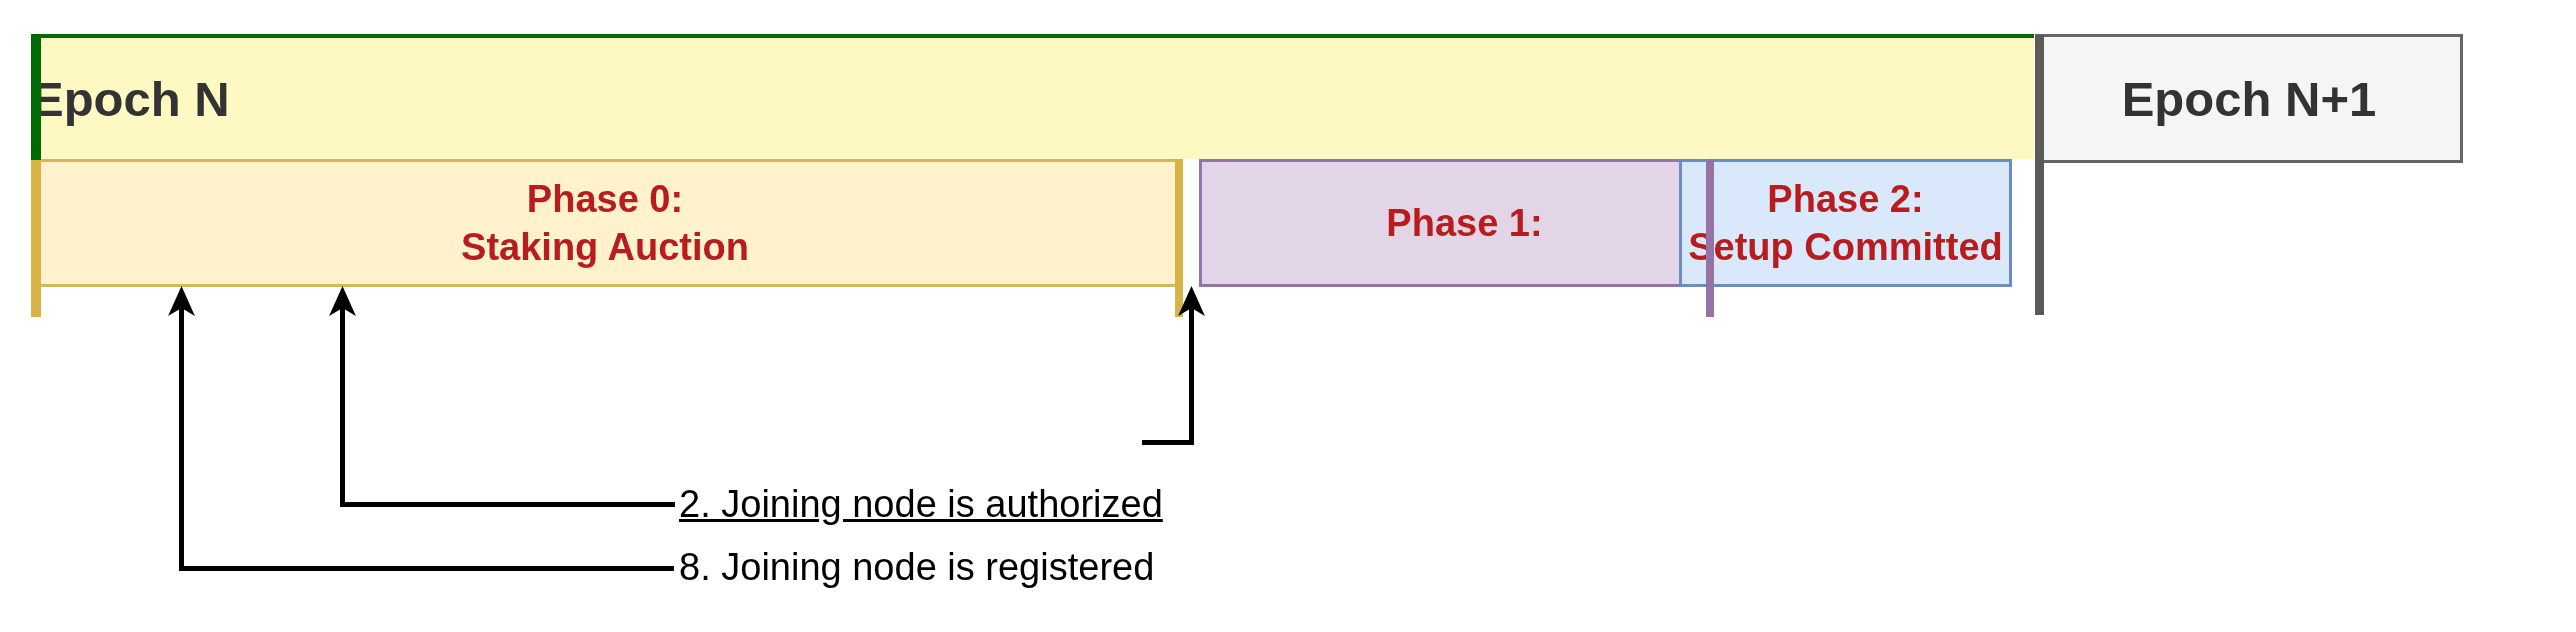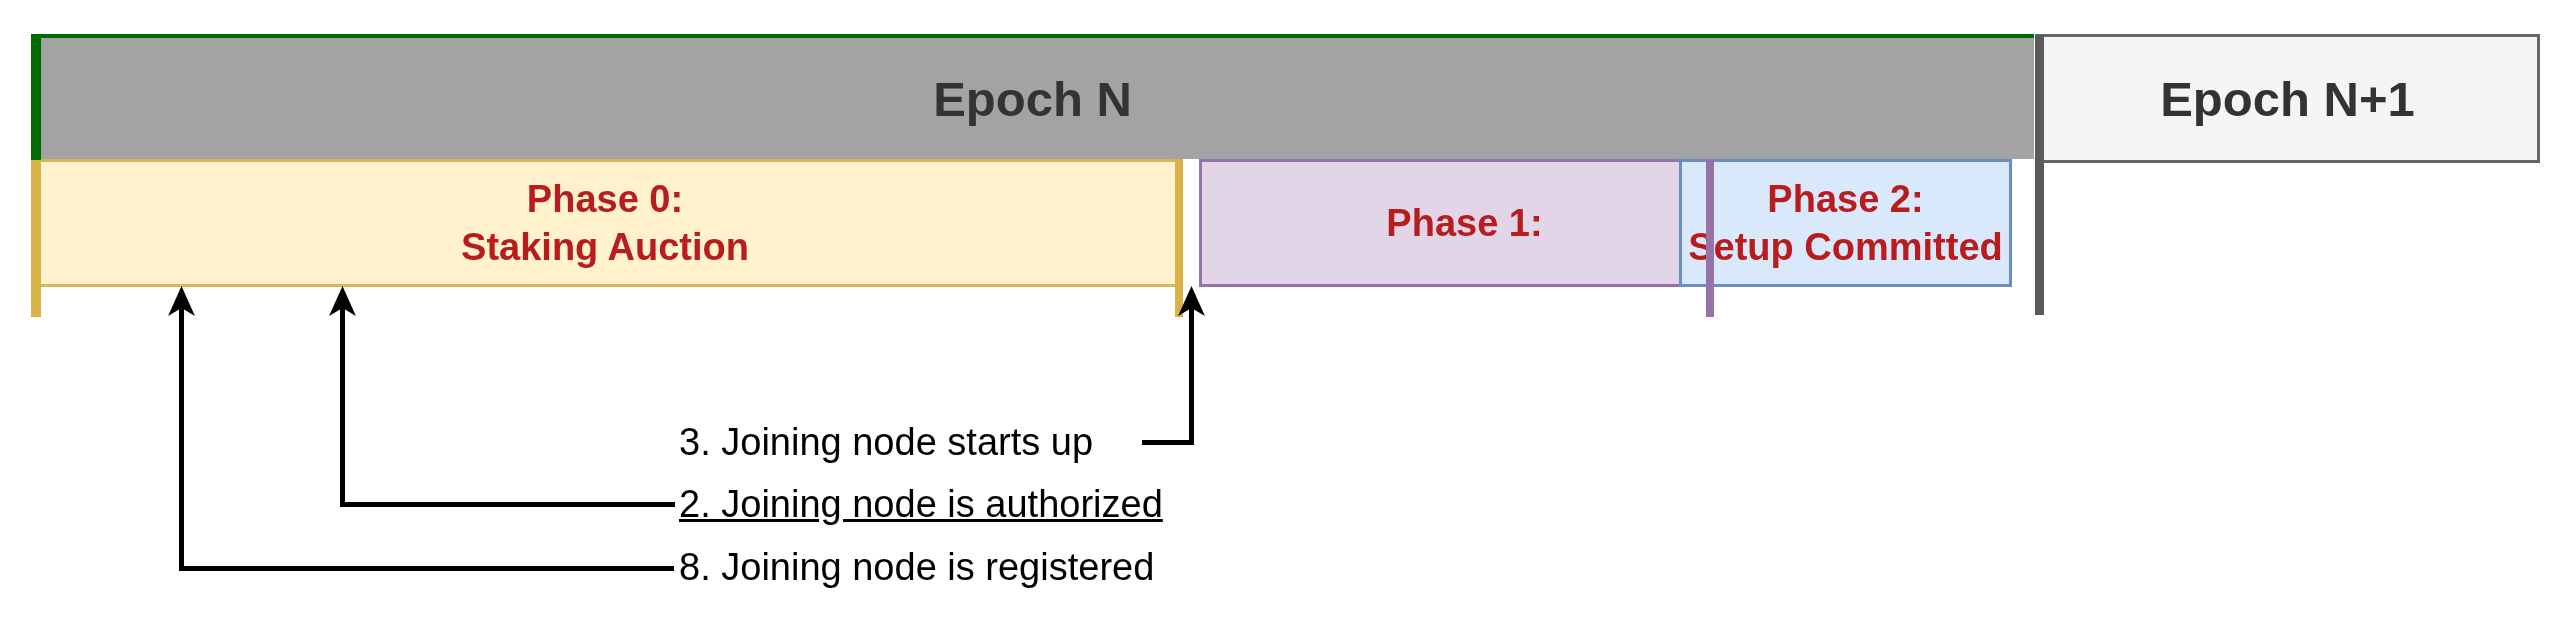--- a/index.html
+++ b/index.html
@@ -9,26 +9,26 @@
     height: 632px;
     background: #ffffff;
     font-family: "Liberation Sans", sans-serif;
     overflow: hidden;
   }
   .abs { position: absolute; box-sizing: border-box; }
 
   
   .epoch-n-bar {
     left: 31px; top: 34px; width: 2003px; height: 125px;
-    background: #a3a3a3;
+    background: #fef9c3;
     border-top: 4.7px solid #006b00;
-    display: flex; align-items: center; justify-content: center;
+    display: flex; align-items: center; justify-content: flex-start;
   }
   .epoch-n1-bar {
-    left: 2035px; top: 34px; width: 505px; height: 129px;
+    left: 2035px; top: 34px; width: 428px; height: 129px;
     background: #f5f5f5;
     border: 3.9px solid #666666;
     display: flex; align-items: center; justify-content: center;
   }
   .epoch-label {
     font-size: 49px; font-weight: bold; color: #333333; white-space: nowrap;
   }
 
   
   .phase {
@@ -117,18 +117,17 @@
   <svg class="abs arrowhead arrow2-head" viewBox="0 0 34 38">
     <path d="M17 0 L34 38 L17 28 L0 38 Z" fill="#000000"></path>
   </svg>
 
   <div class="abs aline arrow3-vline"></div>
   <div class="abs aline arrow3-hline"></div>
   <svg class="abs arrowhead arrow3-head" viewBox="0 0 34 38">
     <path d="M17 0 L34 38 L17 28 L0 38 Z" fill="#000000"></path>
   </svg>
 
-  <div class="abs annotation annotation-3">3. Joining node starts up</div>
   <div class="abs annotation annotation-2">2. Joining node is authorized</div>
   <div class="abs annotation annotation-1">8. Joining node is registered</div>
 
 </div>
 
 
 </body></html>

